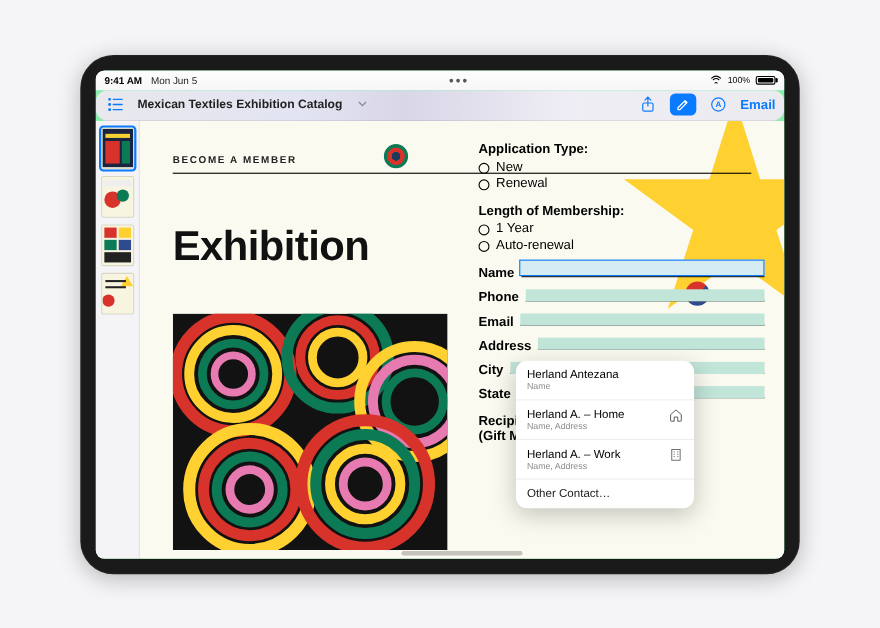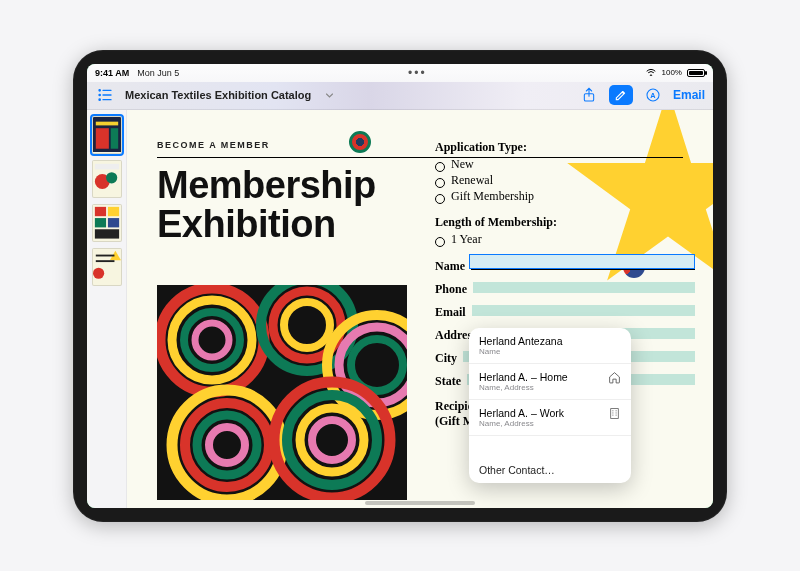--- a/index.html
+++ b/index.html
@@ -51,20 +51,21 @@
 
   
   .toolbar {
     height: 28px;
     display: flex;
     align-items: center;
     padding: 0 8px;
     gap: 10px;
     background: linear-gradient(to right, #e8e8ed 0%, #e2e4f2 30%, #d9d6e7 45%, #f0eef5 70%, #eaeaef 100%);
     border-bottom: 1px solid rgba(0,0,0,0.08);
+    border-radius: 11px;
   }
   .tb-icon { display: flex; align-items: center; justify-content: center; width: 20px; height: 20px; }
   .tb-icon svg { width: 16px; height: 16px; }
   .doc-title { font-size: 11px; font-weight: 600; color: #222; }
   .chevron-small { margin-left: 4px; color: #888; }
   .spacer { flex: 1; }
   .markup-btn { width: 24px; height: 20px; border-radius: 5px; background: #0a7aff; display:flex;align-items:center;justify-content:center; }
   .markup-btn svg { width: 14px; height: 14px; }
   .done-btn { font-size: 12px; font-weight: 600; color: #0a7aff; }
 
@@ -141,23 +142,23 @@
     left: 30px;
     top: 175px;
     width: 250px;
     height: 215px;
     overflow: hidden;
   }
 
   .form-area {
     position: absolute;
     left: 308px;
-    top: 30px;
+    top: 18px;
     right: 18px;
-    font-family: Liberation Serif, serif;
+    font-family: Liberation Sans, sans-serif;
     color: #000;
     z-index: 3;
   }
   .field-heading { font-weight: 700; font-size: 12px; margin-bottom: 2px; }
   .radio-row { display: flex; align-items: flex-end; gap: 6px; font-size: 12px; margin-bottom: 1px; }
   .radio-circ { width: 10px; height: 10px; border: 1.2px solid #000; border-radius: 50%; display: inline-block; flex-shrink: 0; }
   .section-gap { height: 10px; }
   .text-row { display: flex; align-items: baseline; gap: 6px; font-size: 12px; margin-bottom: 7px; }
   .text-row .lbl { font-weight: 700; }
   .text-row .line { flex: 1; border-bottom: 1px solid #000; height: 12px; position: relative; }
@@ -184,21 +185,21 @@
     z-index: 10;
     font-family: -apple-system, "Helvetica Neue", Arial, sans-serif;
     overflow: hidden;
   }
   .pop-item {
     padding: 7px 10px;
     border-bottom: 1px solid #eee;
     display: flex;
     align-items: flex-start;
   }
-  .pop-item:last-child { border-bottom: none; margin-top: 21px; }
+  .pop-item:last-child { border-bottom: none; }
   .pop-item .txt { flex: 1; }
   .pop-item .nm { font-size: 10.5px; color: #000; }
   .pop-item .sub { font-size: 8px; color: #8a8a8e; }
   .pop-item .pic { width: 14px; height: 14px; display: flex; align-items: center; justify-content: center; color: #555; }
   .pop-item.other .nm { color: #222; }
 
   .home-indicator {
     position: absolute;
     bottom: 3px;
     left: 50%;
@@ -317,21 +318,21 @@
 
       <div class="page">
         <div class="yellow-star"></div>
         <div class="dot-tr"></div>
 
         <div class="page-content">
           <div class="become">BECOME A MEMBER</div>
           <div class="dot-top"></div>
           <div class="hr-top"></div>
           <div class="headline">
-            <span>Membership</span><br><span>Exhibition</span>
+            <br><span>Exhibition</span>
           </div>
         </div>
 
         <div class="swirl-art">
           <svg viewBox="0 0 250 215" width="250" height="215">
             <rect width="250" height="215" fill="#121212"></rect>
             <g>
               <circle cx="55" cy="55" r="52" fill="none" stroke="#d8332a" stroke-width="11"></circle>
               <circle cx="55" cy="55" r="40" fill="none" stroke="#ffd130" stroke-width="9"></circle>
               <circle cx="55" cy="55" r="28" fill="none" stroke="#0d7a56" stroke-width="8"></circle>
@@ -357,29 +358,29 @@
         <div class="form-area">
           <div class="field-heading">Application Type:</div>
           <div class="radio-row">
               <span class="radio-circ"></span>
               <span>New</span>
             </div>
           <div class="radio-row">
               <span class="radio-circ"></span>
               <span>Renewal</span>
             </div>
-          <div class="radio-row">
-              <span class="radio-circ"></span>
-              <span>Gift Membership</span>
-            </div>
           <div class="section-gap"></div>
           <div class="field-heading">Length of Membership:</div>
           <div class="radio-row">
               <span class="radio-circ"></span>
               <span>1 Year</span>
+            </div>
+          <div class="radio-row">
+              <span class="radio-circ"></span>
+              <span>Auto-renewal</span>
             </div>
           <div class="section-gap"></div>
 
           <div class="text-row">
               <span class="lbl">Name</span>
               <span class="line">
                 <span class="name-input"></span>
               </span>
             </div>
           <div class="text-row">

